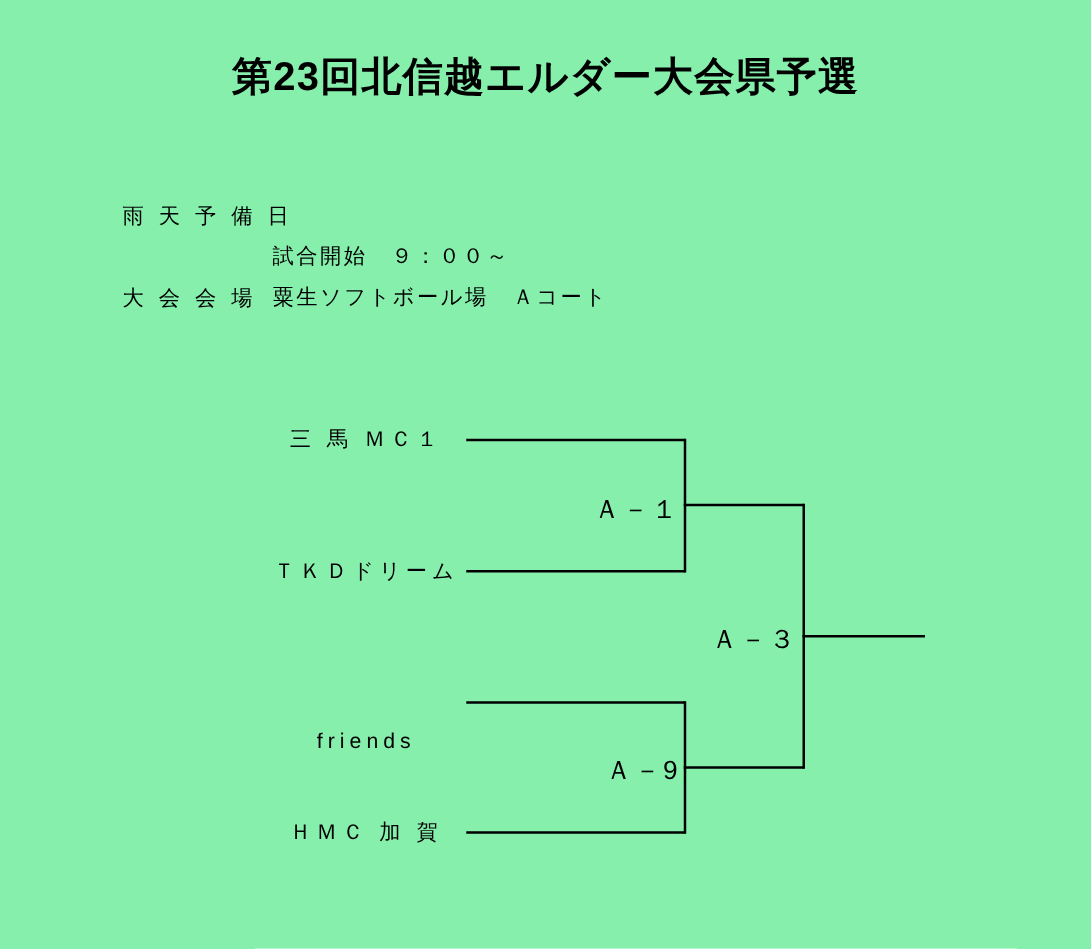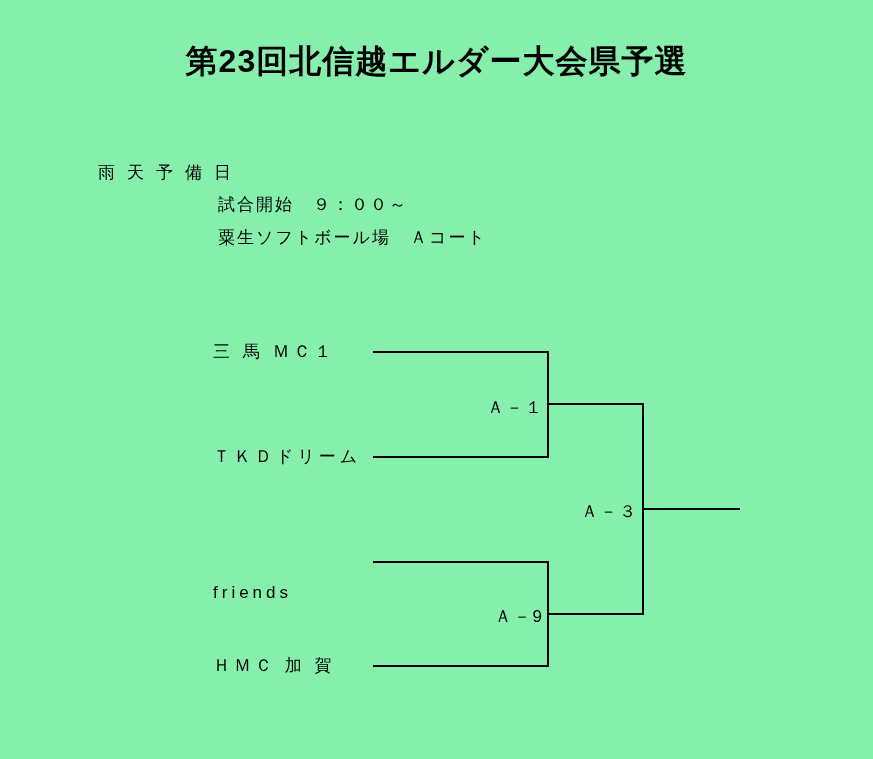--- a/index.html
+++ b/index.html
@@ -40,50 +40,52 @@
     font-size: 17px;
     letter-spacing: 2px;
     white-space: nowrap;
   }
   .team-label {
     position: absolute;
     left: 213px;
     width: 160px;
     height: 22px;
     line-height: 22px;
+    text-align: center;
     font-size: 17px;
     letter-spacing: 4px;
     white-space: nowrap;
   }
   .match-label {
     position: absolute;
     width: 70px;
     height: 22px;
     line-height: 22px;
     text-align: right;
-    font-size: 17px;
+    font-size: 21px;
     letter-spacing: 2px;
     white-space: nowrap;
   }
   .h-line, .v-line {
     position: absolute;
     background: #000000;
   }
   .h-line { height: 2px; }
   .v-line { width: 2px; }
 </style>
 </head>
 <body>
 
 <div class="page">
 
   <div class="doc-title">第23回北信越エルダー大会県予選</div>
 
   <div class="info-label" style="top:161px;">雨天予備日</div>
   <div class="info-value" style="top:193px;text-align:right;">試合開始　９：００～</div>
+  <div class="info-label" style="top:227px;">大会会場</div>
   <div class="info-value" style="top:226px;text-align:right;">粟生ソフトボール場　Ａコート</div>
 
   <div class="team-label" style="top:341px;">三 馬 ＭＣ１</div>
   <div class="team-label" style="top:446px;">ＴＫＤドリーム</div>
   <div class="team-label" style="top:582px;">friends</div>
   <div class="team-label" style="top:655px;">ＨＭＣ 加 賀</div>
 
   <div class="match-label" style="left:474px; top:397px;">Ａ－１</div>
   <div class="match-label" style="left:474px; top:606px;">Ａ－9</div>
   <div class="match-label" style="left:568px; top:501px;">Ａ－３</div>

